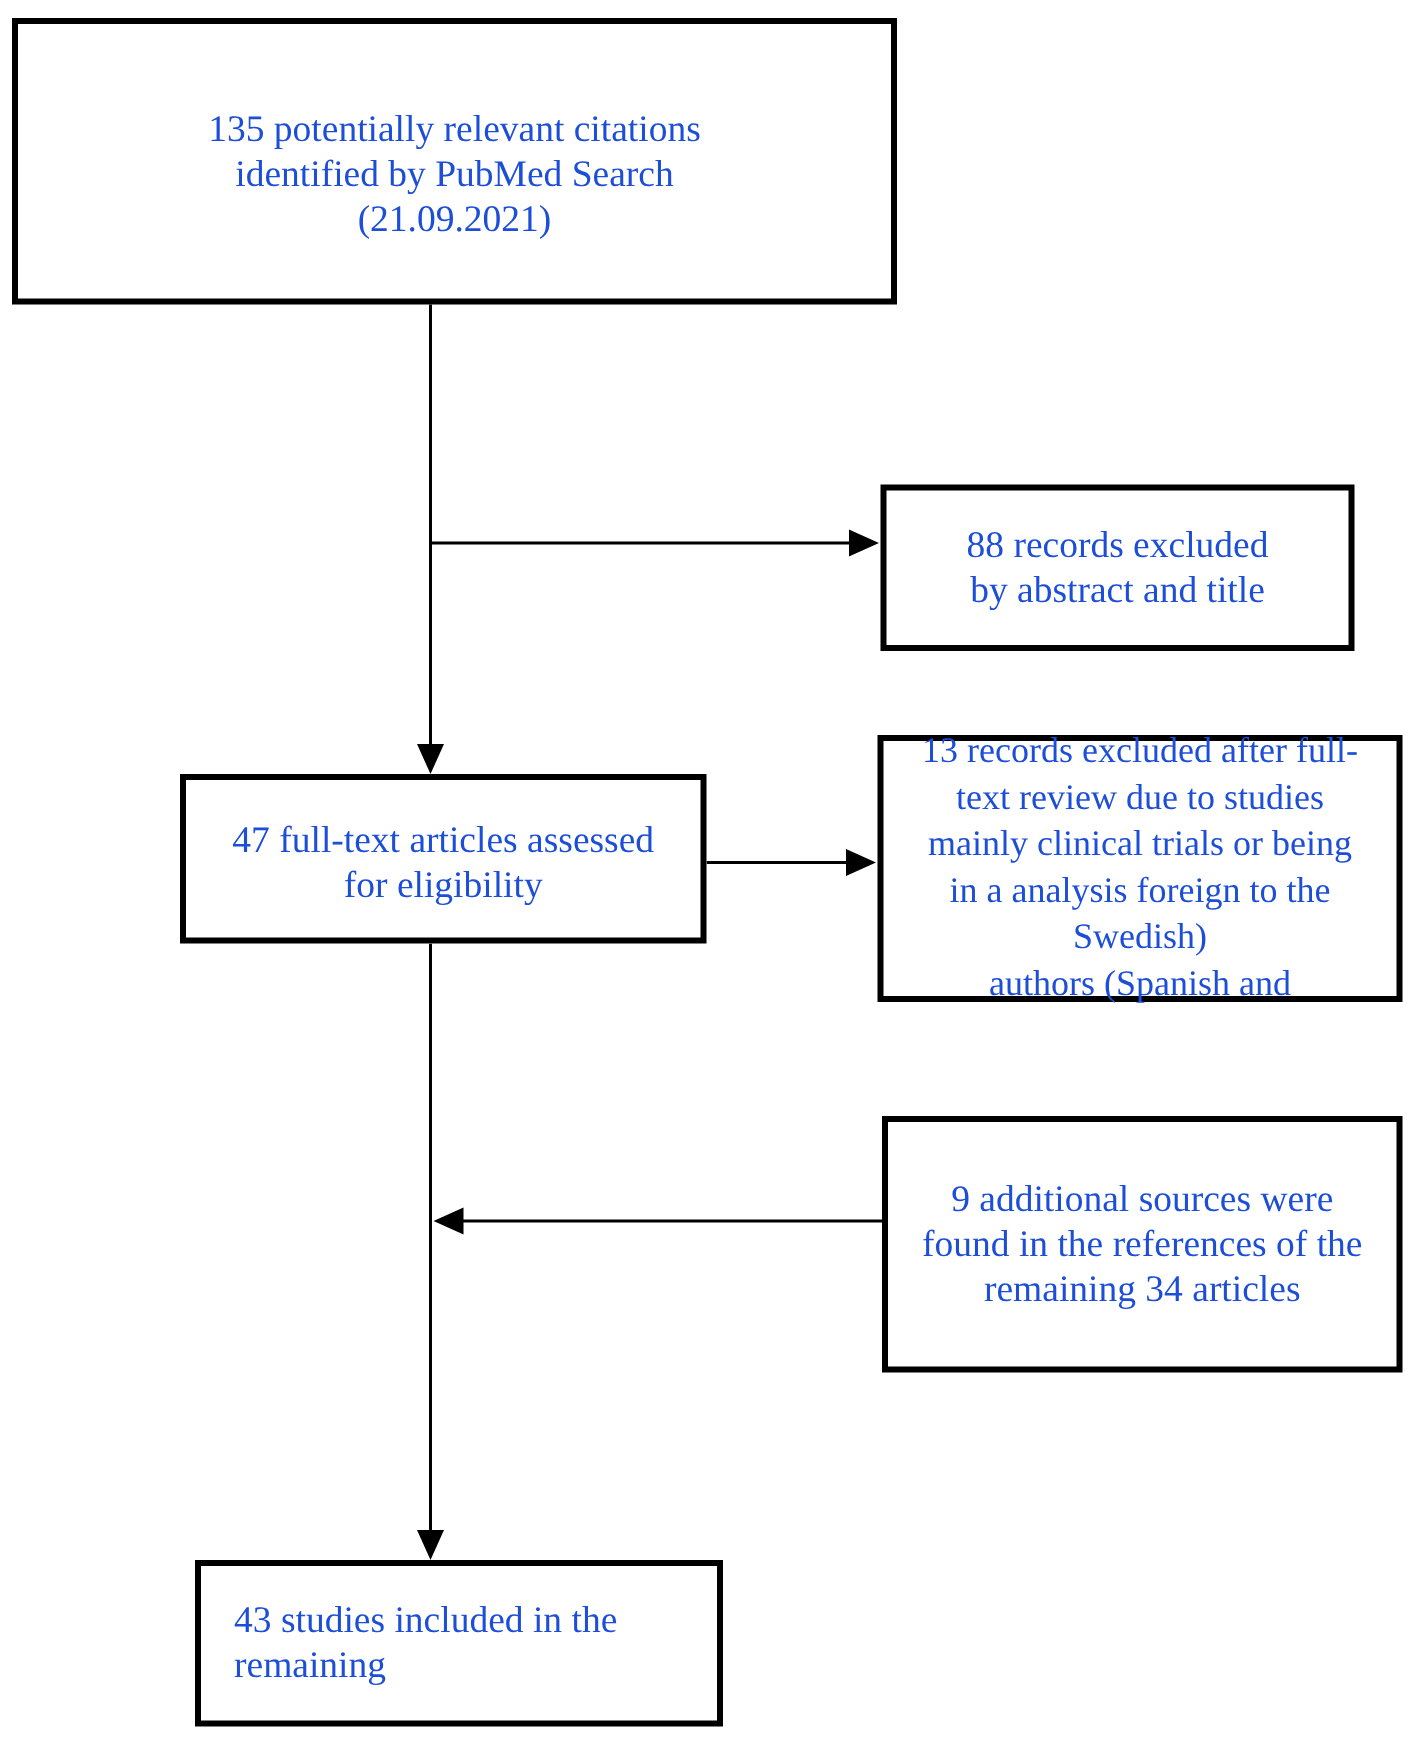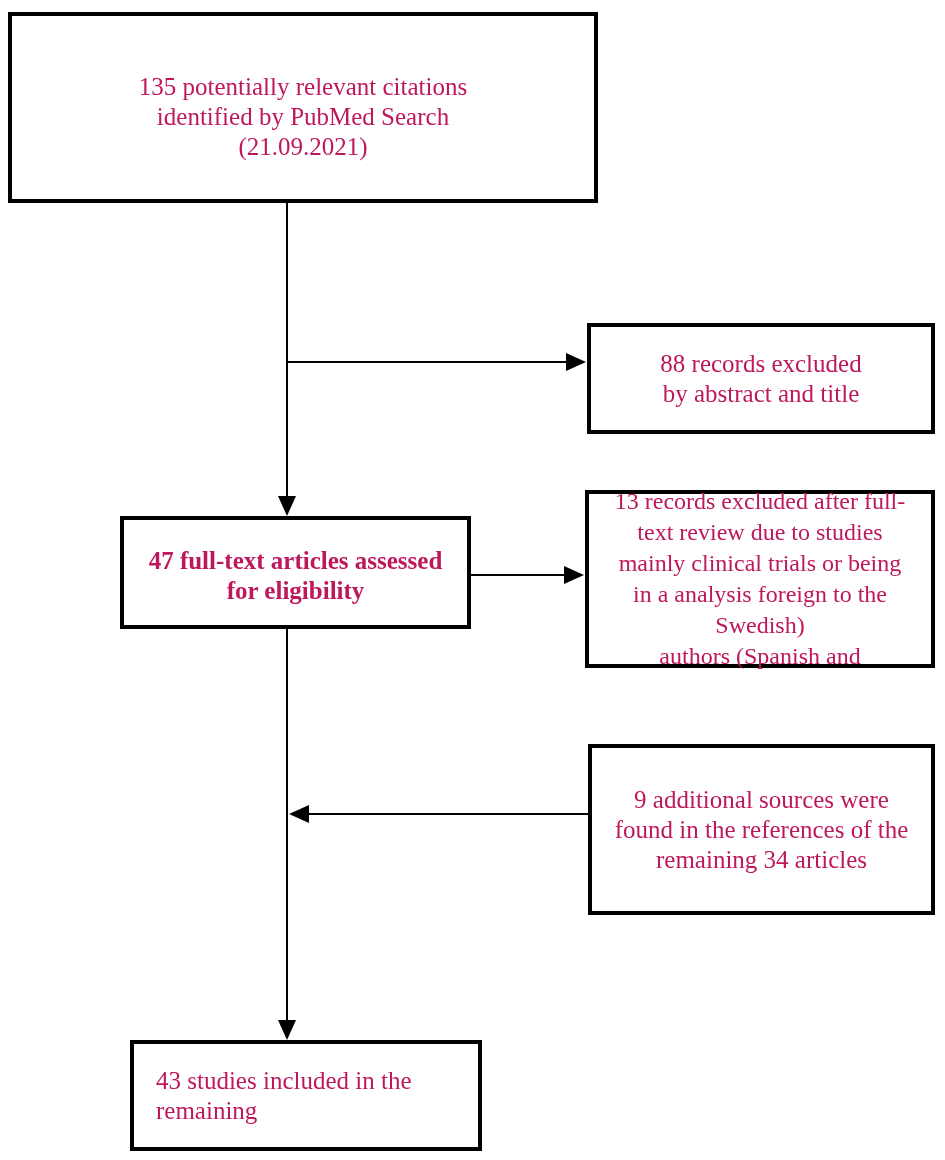--- a/index.html
+++ b/index.html
@@ -6,21 +6,21 @@
     margin: 0;
     padding: 0;
     background: #ffffff;
   }
   .canvas {
     position: relative;
     width: 945px;
     height: 1160px;
     background: #ffffff;
     font-family: "Liberation Serif", "DejaVu Serif", serif;
-    color: #be185d;
+    color: #1d4ed8;
     overflow: hidden;
   }
   .arrow-layer {
     position: absolute;
     left: 0;
     top: 0;
     width: 945px;
     height: 1160px;
   }
   .box {
@@ -36,26 +36,25 @@
     line-height: 30px;
   }
   .box .line { white-space: nowrap; }
 
   
   .box-identified {
     left: 8px; top: 12px; width: 590px; height: 191px;
     padding-top: 18px;
   }
   .box-excluded-abstract {
-    left: 587px; top: 323px; width: 348px; height: 111px;
+    left: 587px; top: 323px; width: 316px; height: 111px;
   }
   .box-fulltext {
     left: 120px; top: 516px; width: 351px; height: 113px;
     padding-top: 6px;
-    font-weight: bold;
   }
   .box-excluded-fulltext {
     left: 585px; top: 490px; width: 350px; height: 178px;
     font-size: 24px;
     line-height: 31px;
   }
   .box-additional {
     left: 588px; top: 744px; width: 347px; height: 171px;
   }
   .box-included {

